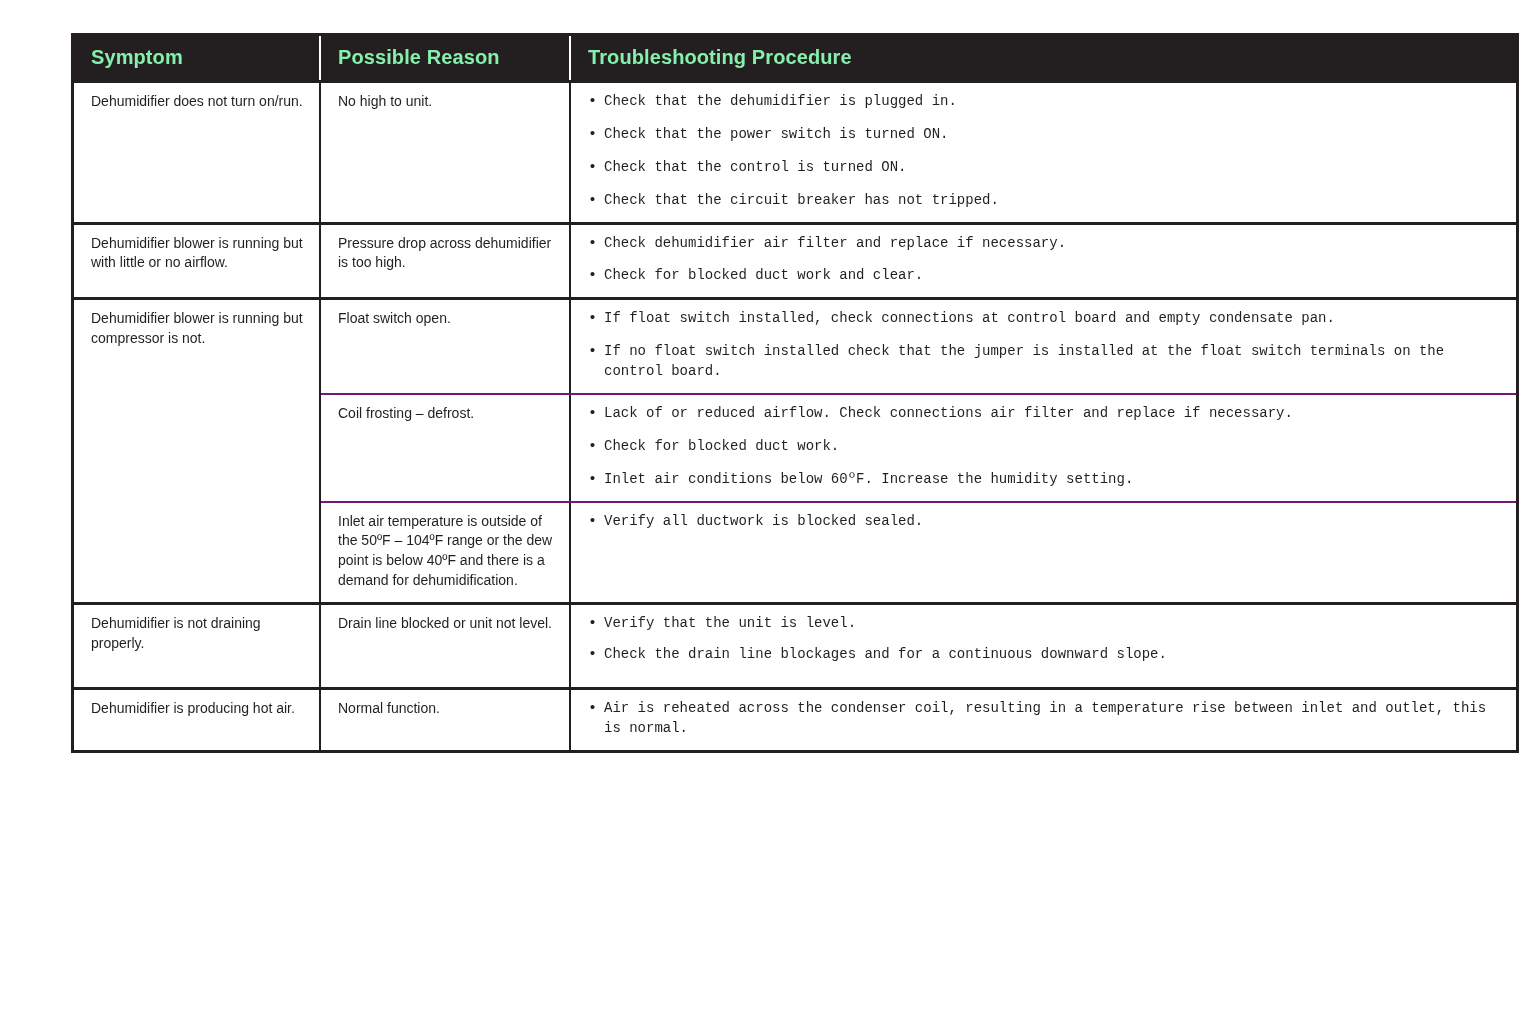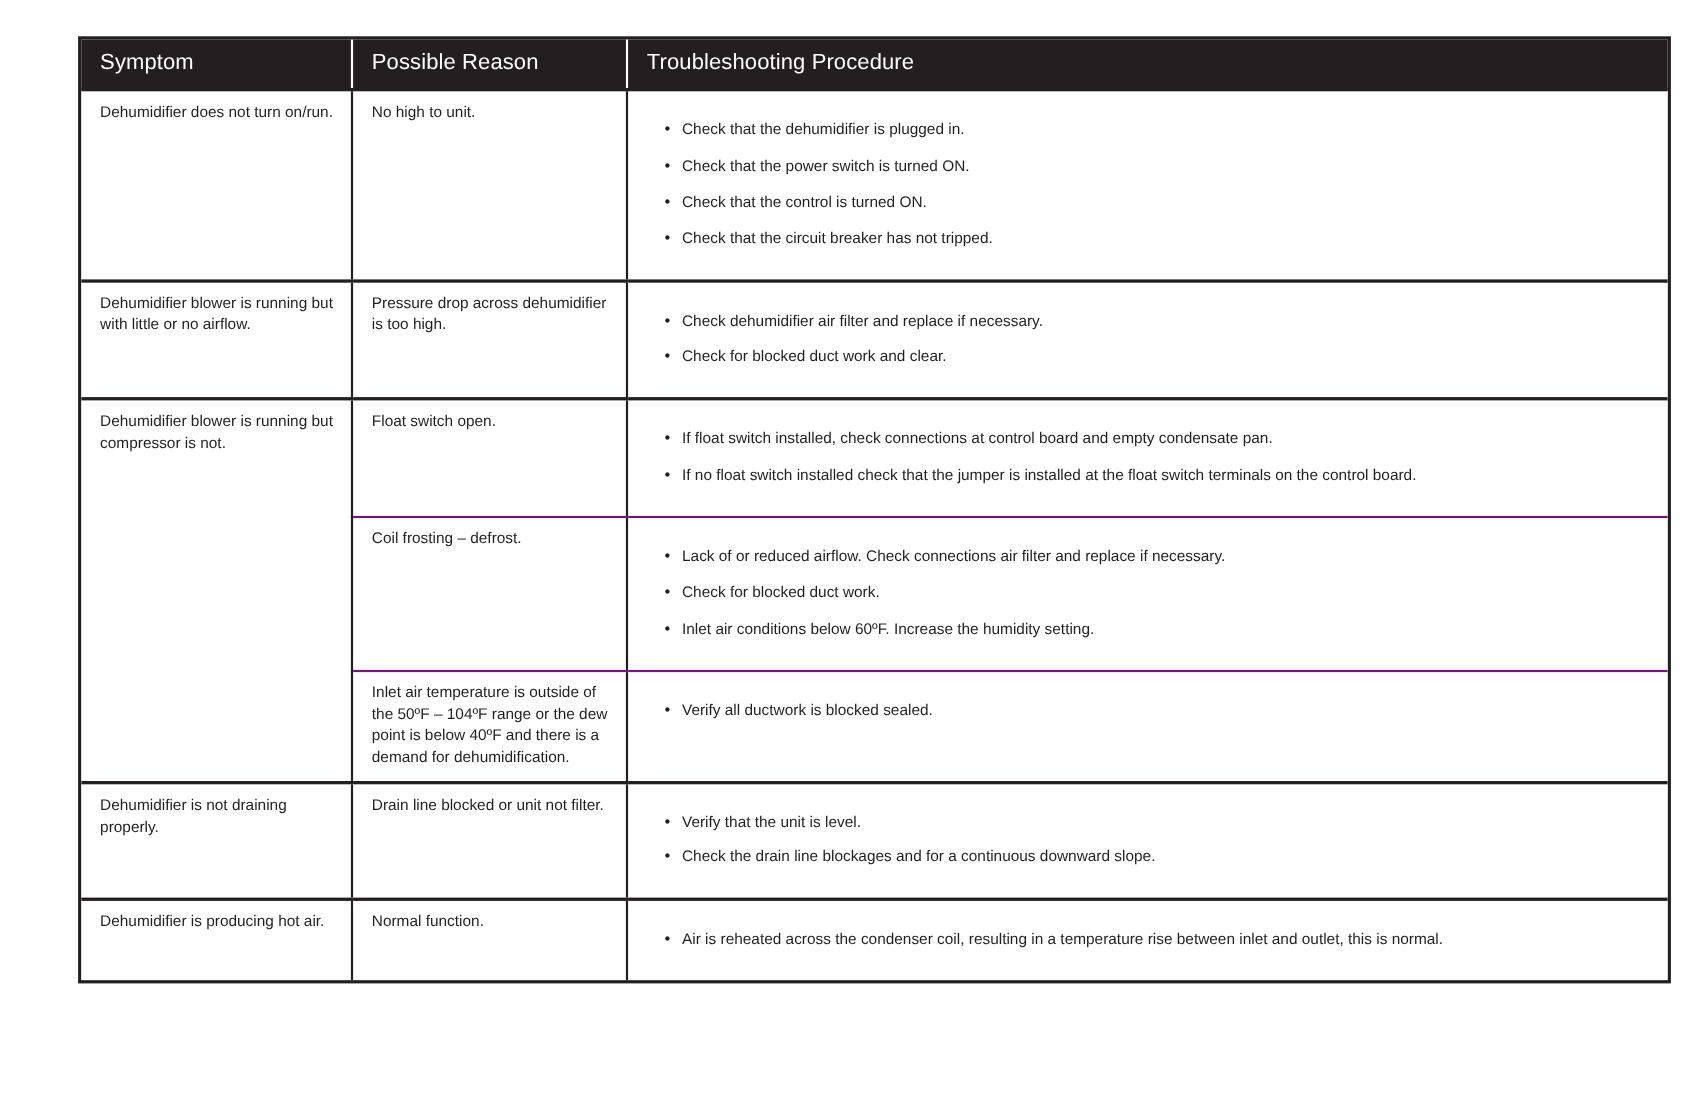--- a/index.html
+++ b/index.html
@@ -53,24 +53,24 @@
     border-collapse: collapse;
     width: 100%;
     table-layout: fixed;
   }
   table.tg col.c1 { width: 246px; }
   table.tg col.c2 { width: 250px; }
   table.tg col.c3 { width: 946px; }
 
   thead th {
     background: #231f20;
-    color: #ffffff;
+    color: #86efac;
     text-align: left;
     font-size: 20px;
-    font-weight: normal;
+    font-weight: bold;
     padding: 10px 0 11px 17px;
     border-right: 2px solid #ffffff;
     vertical-align: middle;
     letter-spacing: 0.1px;
   }
   thead th:last-child { border-right: none; }
   thead tr { border-bottom: 3px solid #231f20; }
 
   tbody td {
     vertical-align: top;
@@ -85,22 +85,23 @@
   tbody td:last-child { border-right: none; }
   tbody tr:last-child td { border-bottom: none; }
 
   td.thick-bottom { border-bottom: 3px solid #231f20; }
   td.thin-bottom  { border-bottom: 2px solid #701a75; }
   td.no-bottom    { border-bottom: none; }
 
   
   ul.bl {
     list-style: none;
-    margin: 16px;
+    margin: 0;
     padding: 0;
+    font-family: Liberation Mono, monospace;
   }
   ul.bl li {
     position: relative;
     padding-left: 16px;
     margin: 0 0 13px 0;
   }
   ul.bl li:last-child { margin-bottom: 0; }
   ul.bl li::before {
     content: "•";
     position: absolute;
@@ -185,21 +186,21 @@
           <td class="thick-bottom">Inlet air temperature is outside of the 50ºF – 104ºF range or the dew point is below 40ºF and there is a demand for dehumidification.</td>
           <td class="thick-bottom">
             <ul class="bl">
               <li>Verify all ductwork is blocked sealed.</li>
             </ul>
           </td>
         </tr>
 
         <tr>
           <td class="thick-bottom">Dehumidifier is not draining properly.</td>
-          <td class="thick-bottom">Drain line blocked or unit not filter.</td>
+          <td class="thick-bottom">Drain line blocked or unit not level.</td>
           <td class="thick-bottom">
             <ul class="bl tight">
               <li>Verify that the unit is level.</li>
               <li>Check the drain line blockages and for a continuous downward slope.</li>
             </ul>
           </td>
         </tr>
 
         <tr>
           <td class="no-bottom">Dehumidifier is producing hot air.</td>

